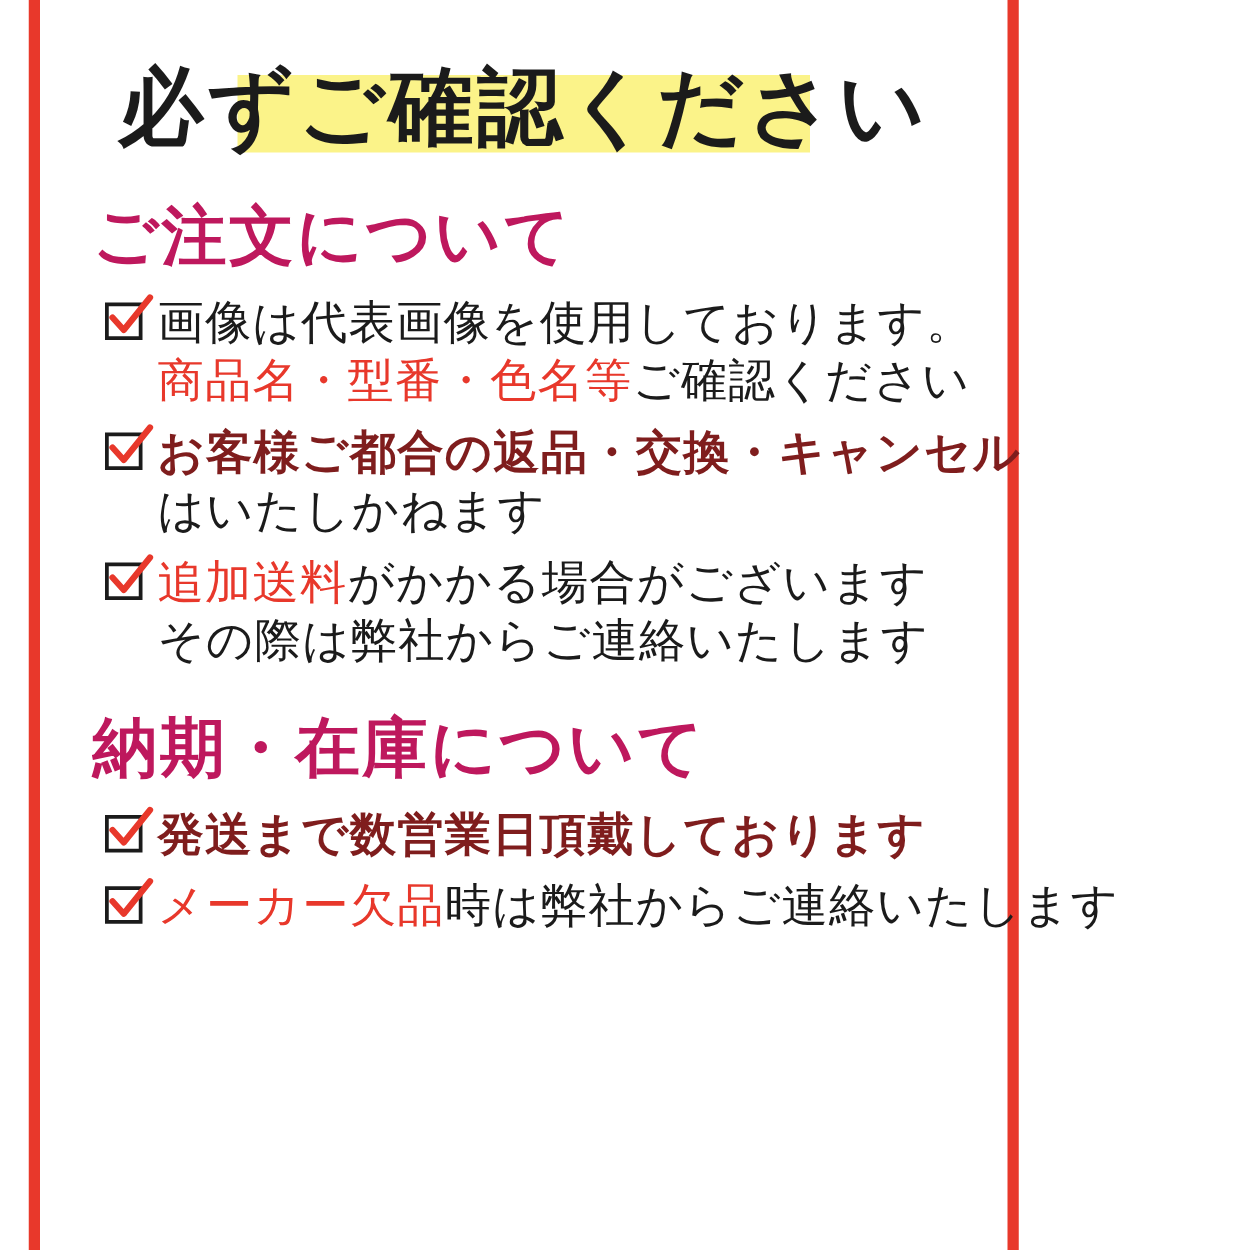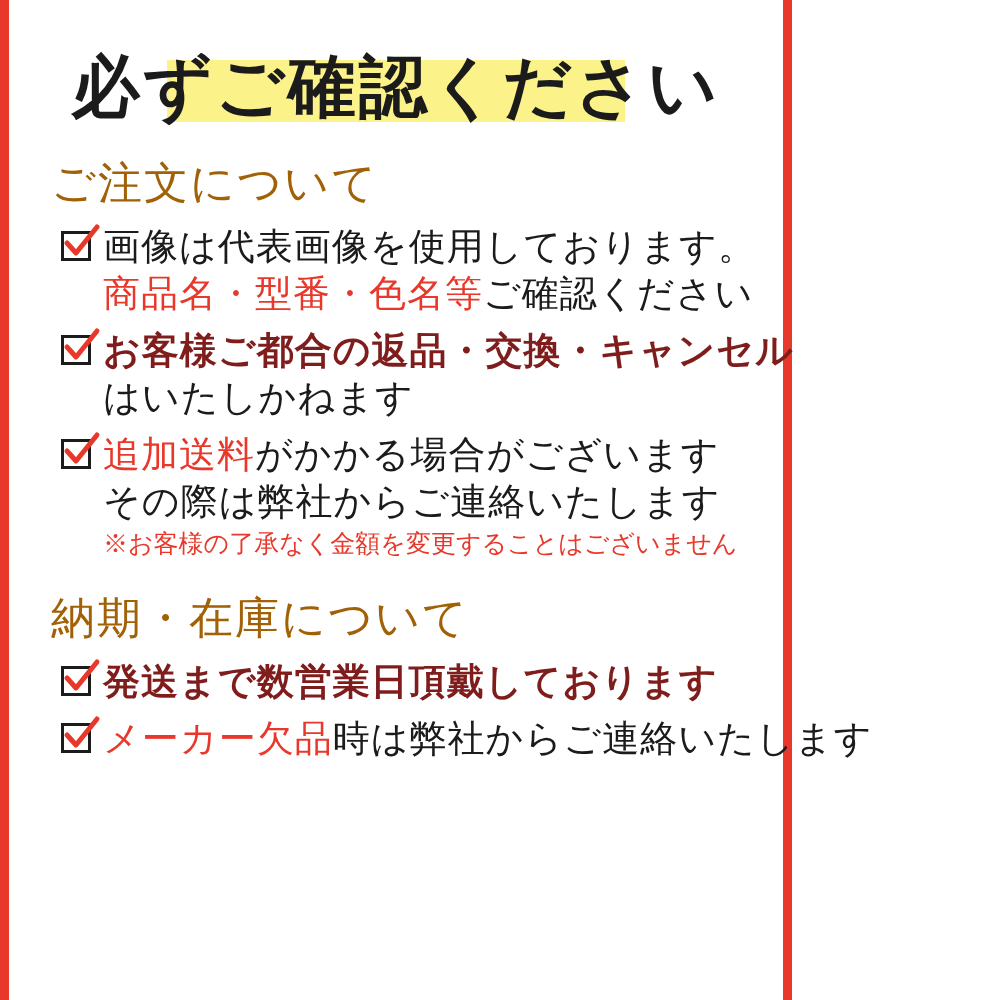--- a/index.html
+++ b/index.html
@@ -12,20 +12,21 @@
     background: #ffffff;
     font-family: "Liberation Serif", "DejaVu Serif", serif;
     overflow: hidden;
   }
   .page {
     position: relative;
     width: 792px;
     height: 1000px;
     box-sizing: border-box;
     background: #ffffff;
+    margin-left: 23px;
   }
   
   .edge {
     position: absolute;
     top: 0;
     width: 9px;
     height: 1000px;
     background: #e8382b;
   }
   .edge-left { left: 0; }
@@ -66,23 +67,23 @@
     letter-spacing: 3px;
     color: #1b1b1b;
     font-family: "DejaVu Serif", "Liberation Serif", serif;
     white-space: nowrap;
   }
 
   .section {
     margin-top: 10px;
   }
   .section-heading {
-    font-size: 44px;
-    font-weight: normal;
-    color: #a16207;
+    font-size: 52px;
+    font-weight: bold;
+    color: #be185d;
     letter-spacing: 2px;
     margin: 18px 0 6px 14px;
     font-family: "DejaVu Serif", "Liberation Serif", serif;
   }
   .section-heading.second {
     margin-top: 28px;
   }
 
   .item {
     display: flex;
@@ -194,21 +195,20 @@
       <div class="item">
         <span class="check">
           <span class="box"></span>
           <svg viewBox="0 0 42 42">
               <path d="M8 20 L17 30 L38 4" fill="none" stroke="#e8382b" stroke-width="5" stroke-linecap="round" stroke-linejoin="round"></path>
             </svg>
         </span>
         <span class="lines">
           <div class="line"><span class="red">追加送料</span><span class="blk">がかかる場合がございます</span></div>
           <div class="line"><span class="blk">その際は弊社からご連絡いたします</span></div>
-          <div class="note">※お客様の了承なく金額を変更することはございません</div>
         </span>
       </div>
     </div>
 
     <div class="section">
       <div class="section-heading second">納期・在庫について</div>
 
       <div class="item">
         <span class="check">
           <span class="box"></span>

